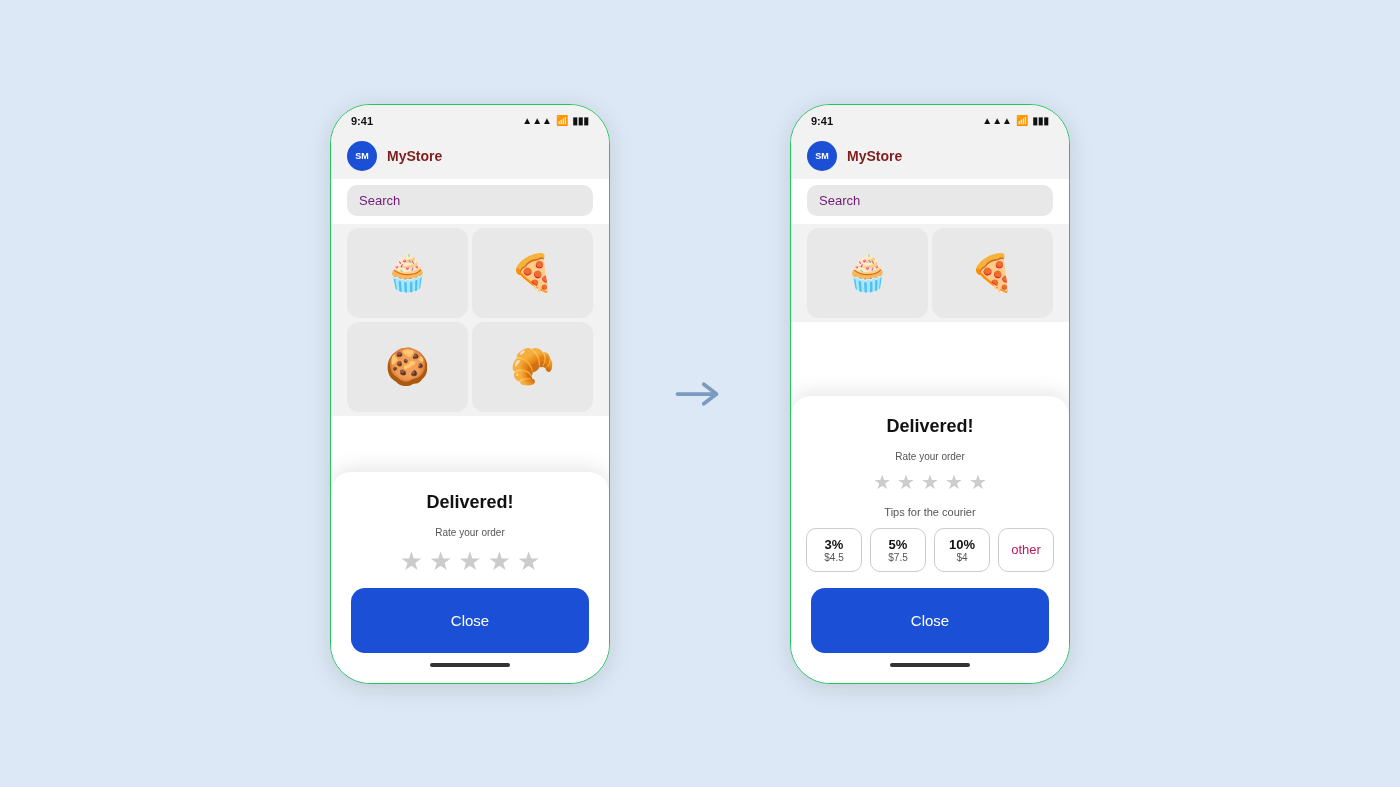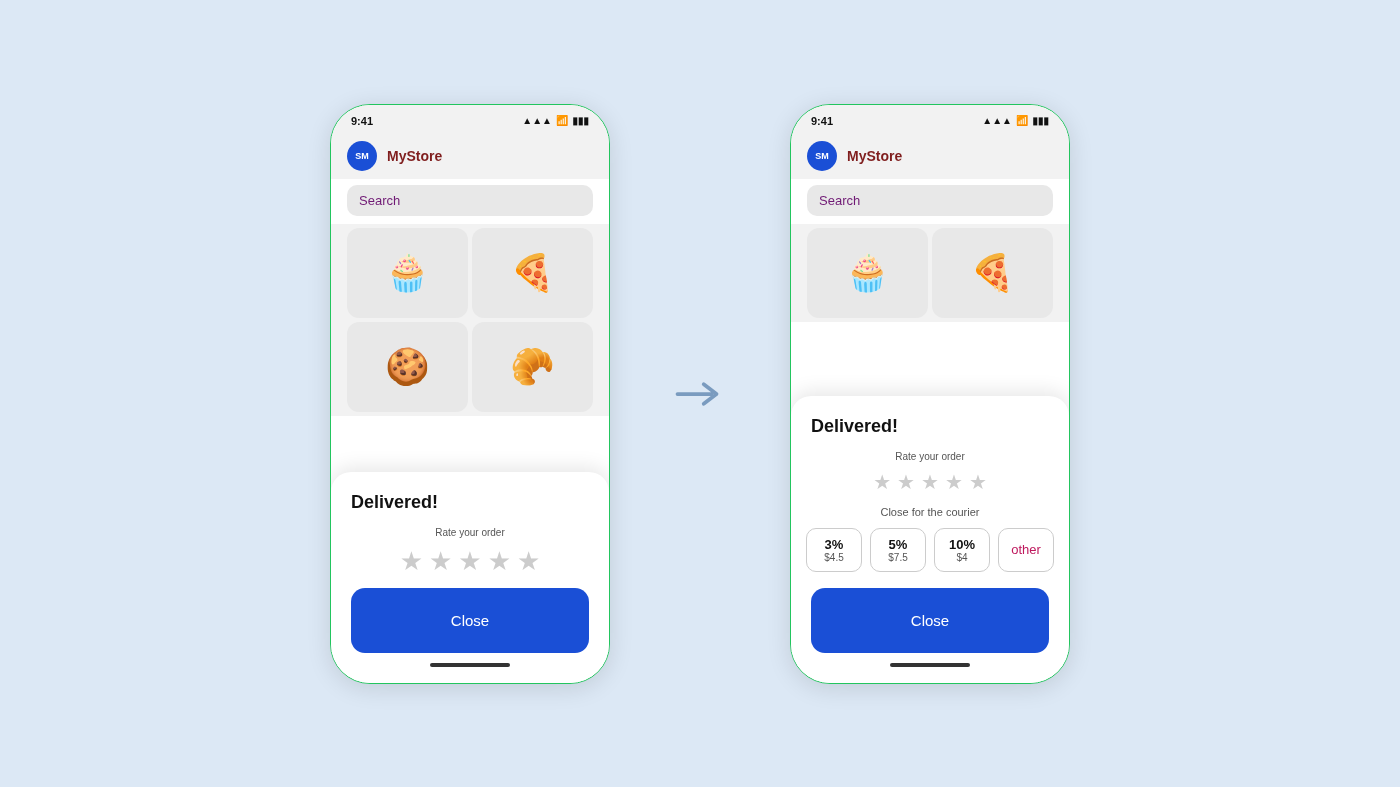--- a/index.html
+++ b/index.html
@@ -118,21 +118,21 @@
       background: #fff;
       border-radius: 20px 20px 0 0;
       padding: 20px 20px 16px;
       box-shadow: 0 -4px 20px rgba(0,0,0,0.1);
     }
 
     .modal-title {
       font-size: 18px;
       font-weight: 700;
       color: #111;
-      text-align: left;
+      text-align: center;
       margin-bottom: 14px;
     }
 
     .modal-subtitle {
       font-size: 10px;
       color: #555;
       text-align: center;
       margin-bottom: 10px;
     }
 
@@ -312,21 +312,21 @@
     <div class="modal-sheet">
       <div class="modal-title">Delivered!</div>
       <div class="modal-subtitle">Rate your order</div>
       <div class="stars stars-small">
         <span class="star">★</span>
         <span class="star">★</span>
         <span class="star">★</span>
         <span class="star">★</span>
         <span class="star">★</span>
       </div>
-      <div class="tips-label">Close for the courier</div>
+      <div class="tips-label">Tips for the courier</div>
       <div class="tips-row">
         <div class="tip-btn">
           <span class="tip-pct">3%</span>
           <span class="tip-amt">$4.5</span>
         </div>
         <div class="tip-btn">
           <span class="tip-pct">5%</span>
           <span class="tip-amt">$7.5</span>
         </div>
         <div class="tip-btn">

